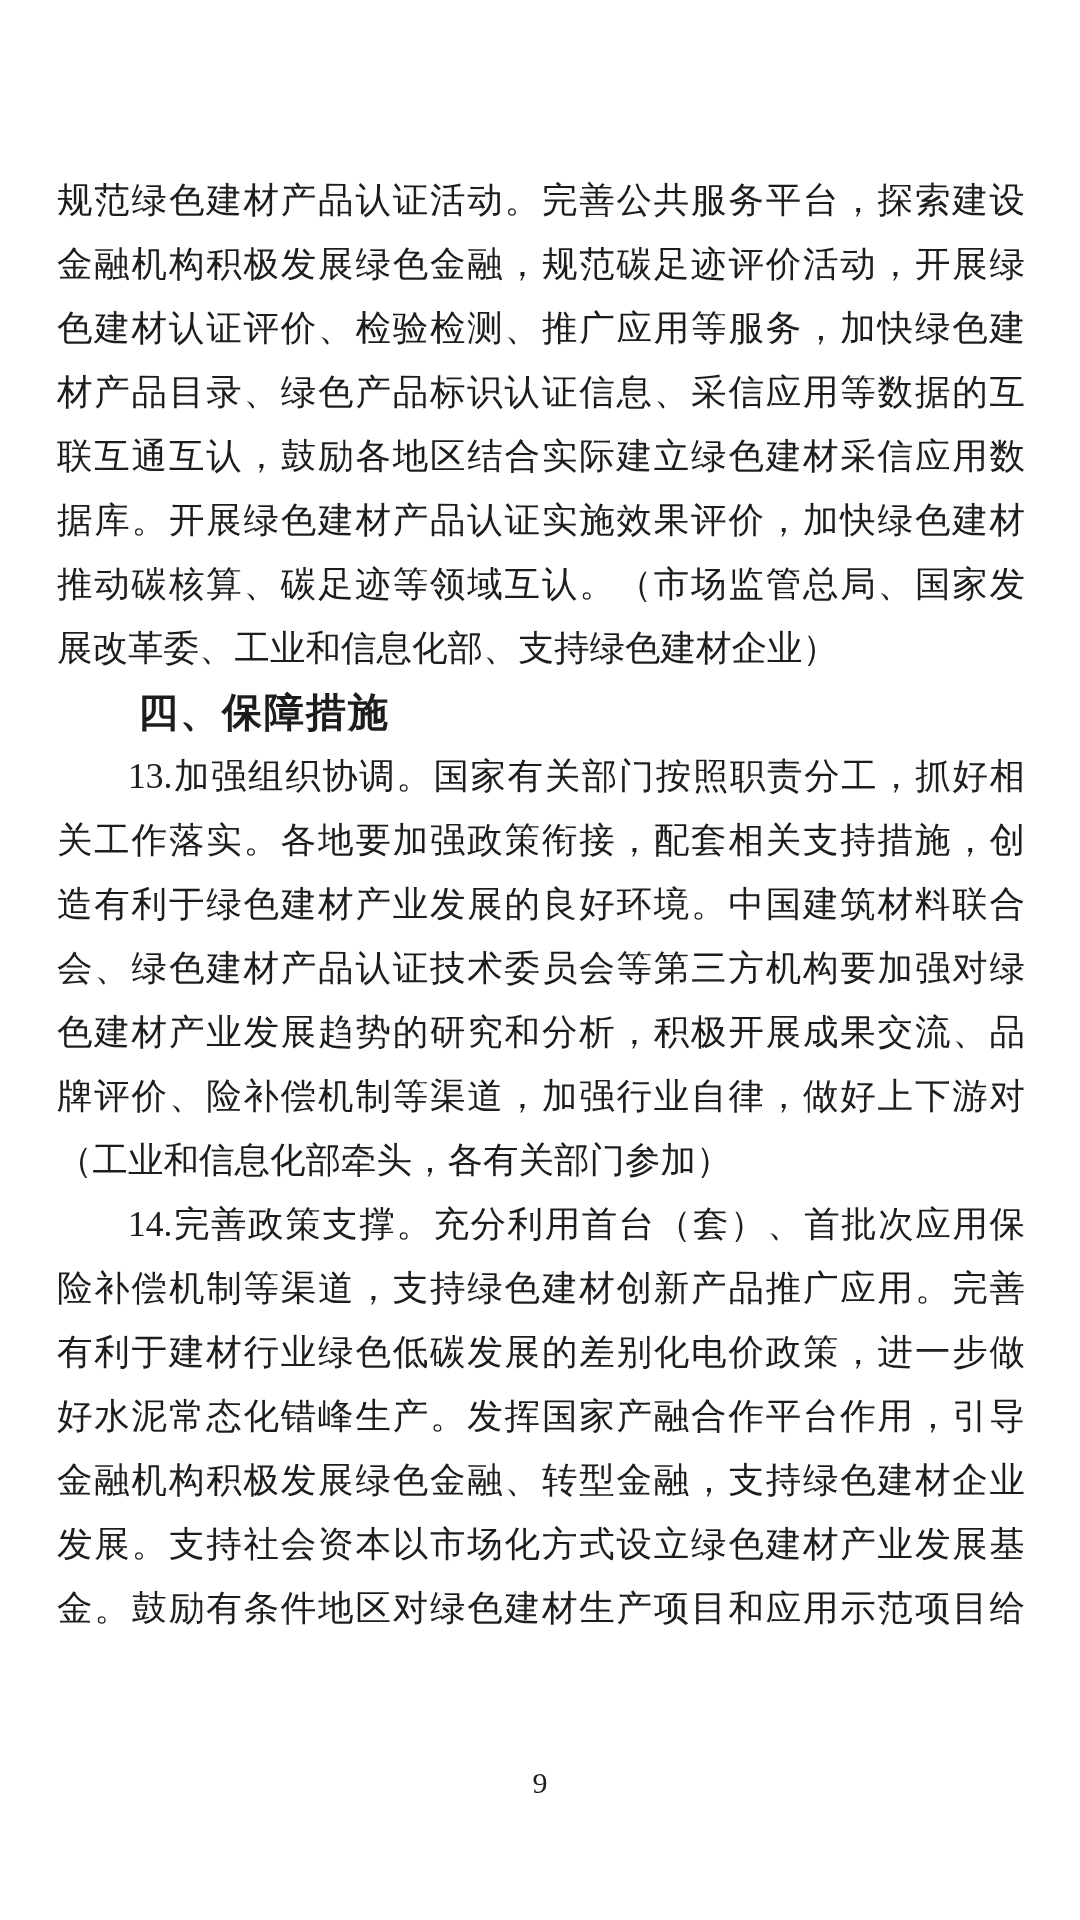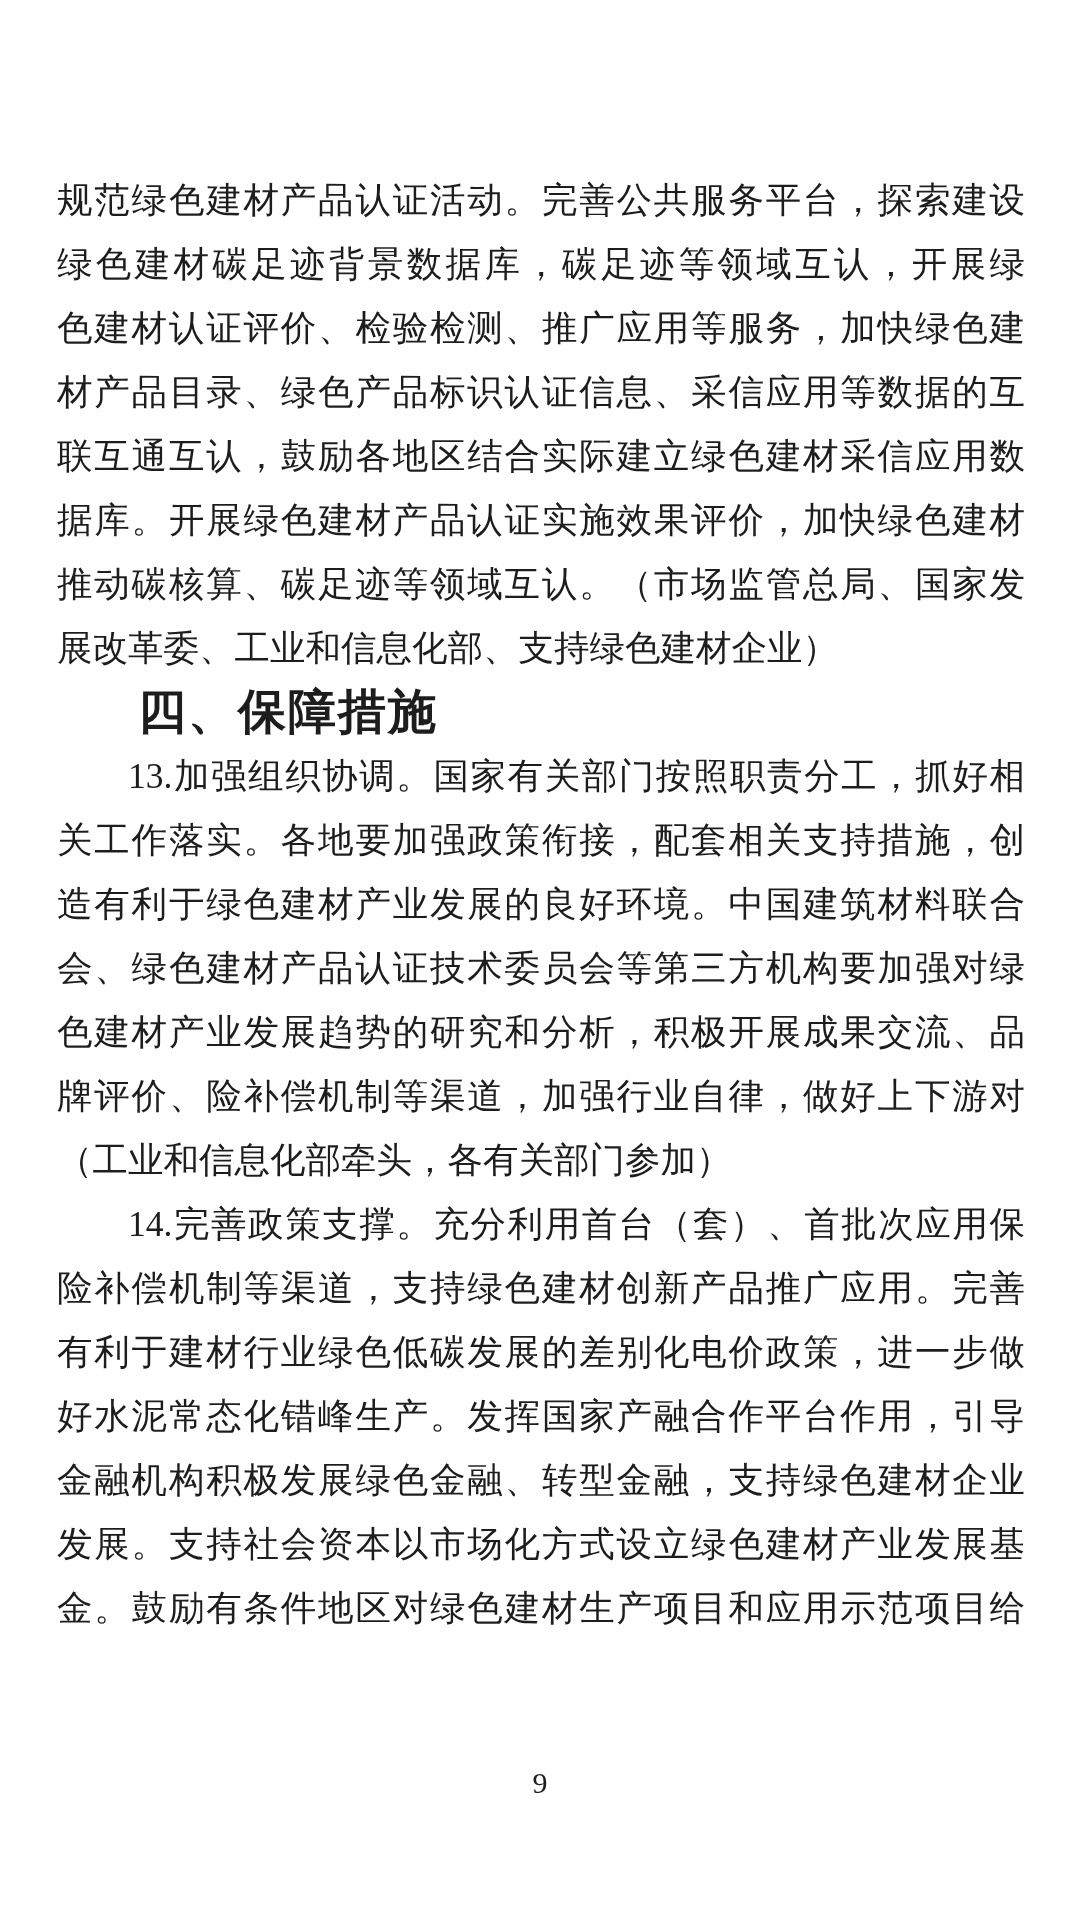--- a/index.html
+++ b/index.html
@@ -42,21 +42,21 @@
     text-align-last: left;
   }
 
   
   .line.indent { text-indent: 71px; }
 
   
   .line.heading {
     font-family: "Liberation Sans", "DejaVu Sans", sans-serif;
     font-weight: 700;
-    font-size: 48px;
+    font-size: 40px;
     padding-left: 81px;
     letter-spacing: 2px;
     text-align: left;
     text-align-last: left;
   }
 
   
   .seg-fangsong { font-style: normal; }
   .seg-kai { font-style: normal; }
 
@@ -70,21 +70,21 @@
     color: #1d1d1d;
     font-family: "Liberation Serif", "DejaVu Serif", serif;
   }
 </style>
 </head>
 <body>
 
 <div class="page">
   <div class="text-column">
       <div class="line j"><span class="seg-fangsong">规范绿色建材产品认证活动。完善公共服务平台，探索建设</span></div>
-      <div class="line j"><span class="seg-fangsong">绿色建材碳足迹背景数据库，碳足迹等领域互认，开展绿</span></div>
+      <div class="line j"><span class="seg-fangsong">金融机构积极发展绿色金融，规范碳足迹评价活动，开展绿</span></div>
       <div class="line j"><span class="seg-fangsong">色建材认证评价、检验检测、推广应用等服务，加快绿色建</span></div>
       <div class="line j"><span class="seg-fangsong">材产品目录、绿色产品标识认证信息、采信应用等数据的互</span></div>
       <div class="line j"><span class="seg-fangsong">联互通互认，鼓励各地区结合实际建立绿色建材采信应用数</span></div>
       <div class="line j"><span class="seg-fangsong">据库。开展绿色建材产品认证实施效果评价，加快绿色建材</span></div>
       <div class="line j"><span class="seg-fangsong">推动碳核算、碳足迹等领域互认。</span><span class="seg-kai">（市场监管总局、国家发</span></div>
       <div class="line nj"><span class="seg-kai">展改革委、工业和信息化部、支持绿色建材企业）</span></div>
       <div class="line heading nj"><span class="seg-heiti">四、保障措施</span></div>
       <div class="line j indent"><span class="seg-fangsong">13.加强组织协调。国家有关部门按照职责分工，抓好相</span></div>
       <div class="line j"><span class="seg-fangsong">关工作落实。各地要加强政策衔接，配套相关支持措施，创</span></div>
       <div class="line j"><span class="seg-fangsong">造有利于绿色建材产业发展的良好环境。中国建筑材料联合</span></div>

